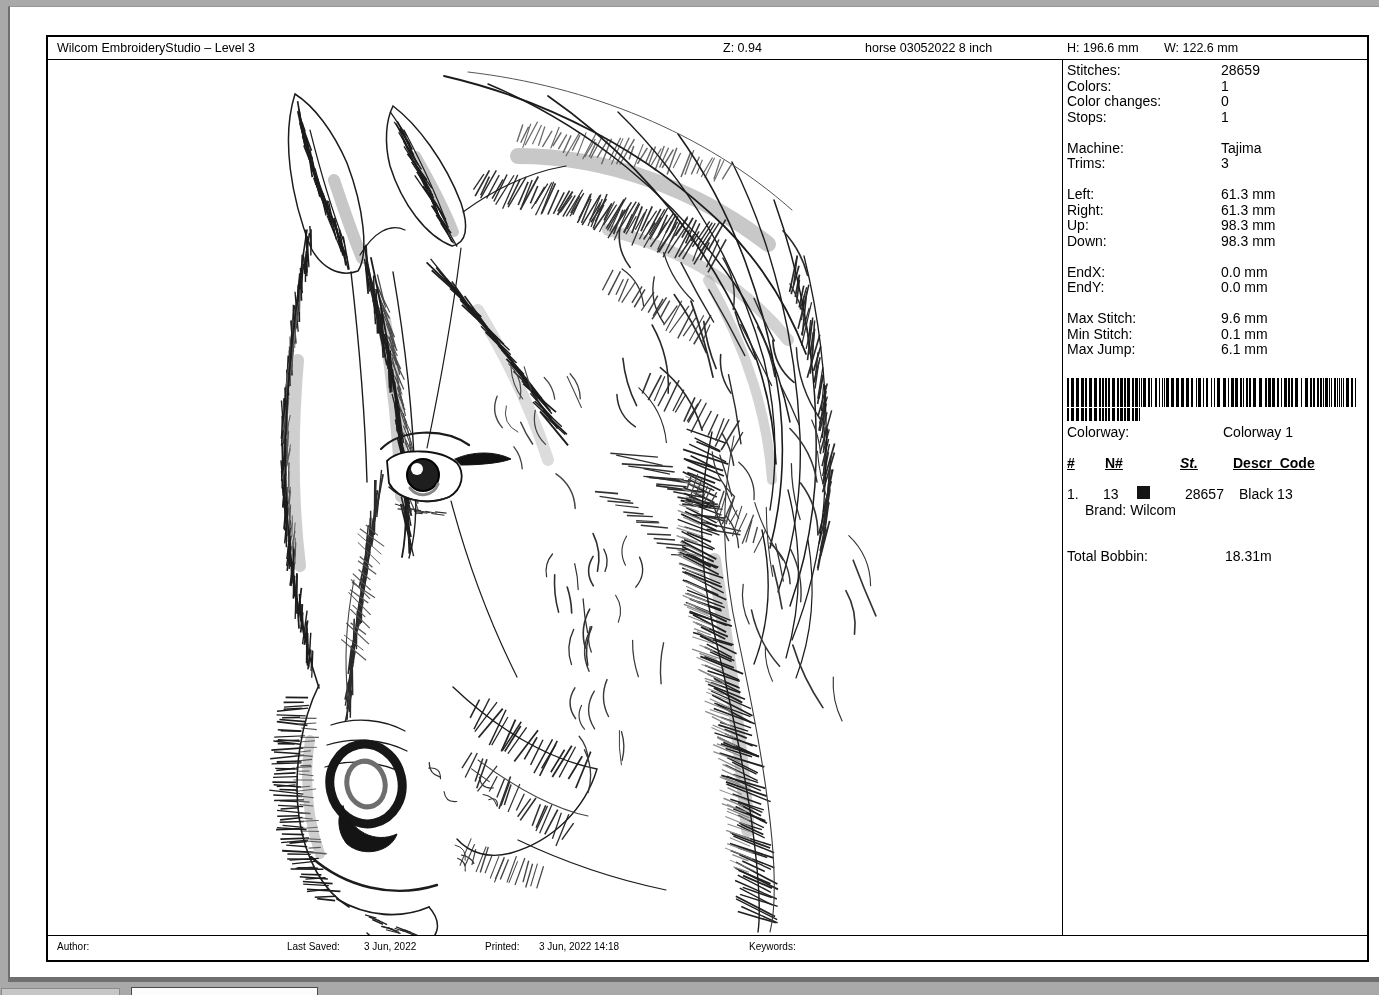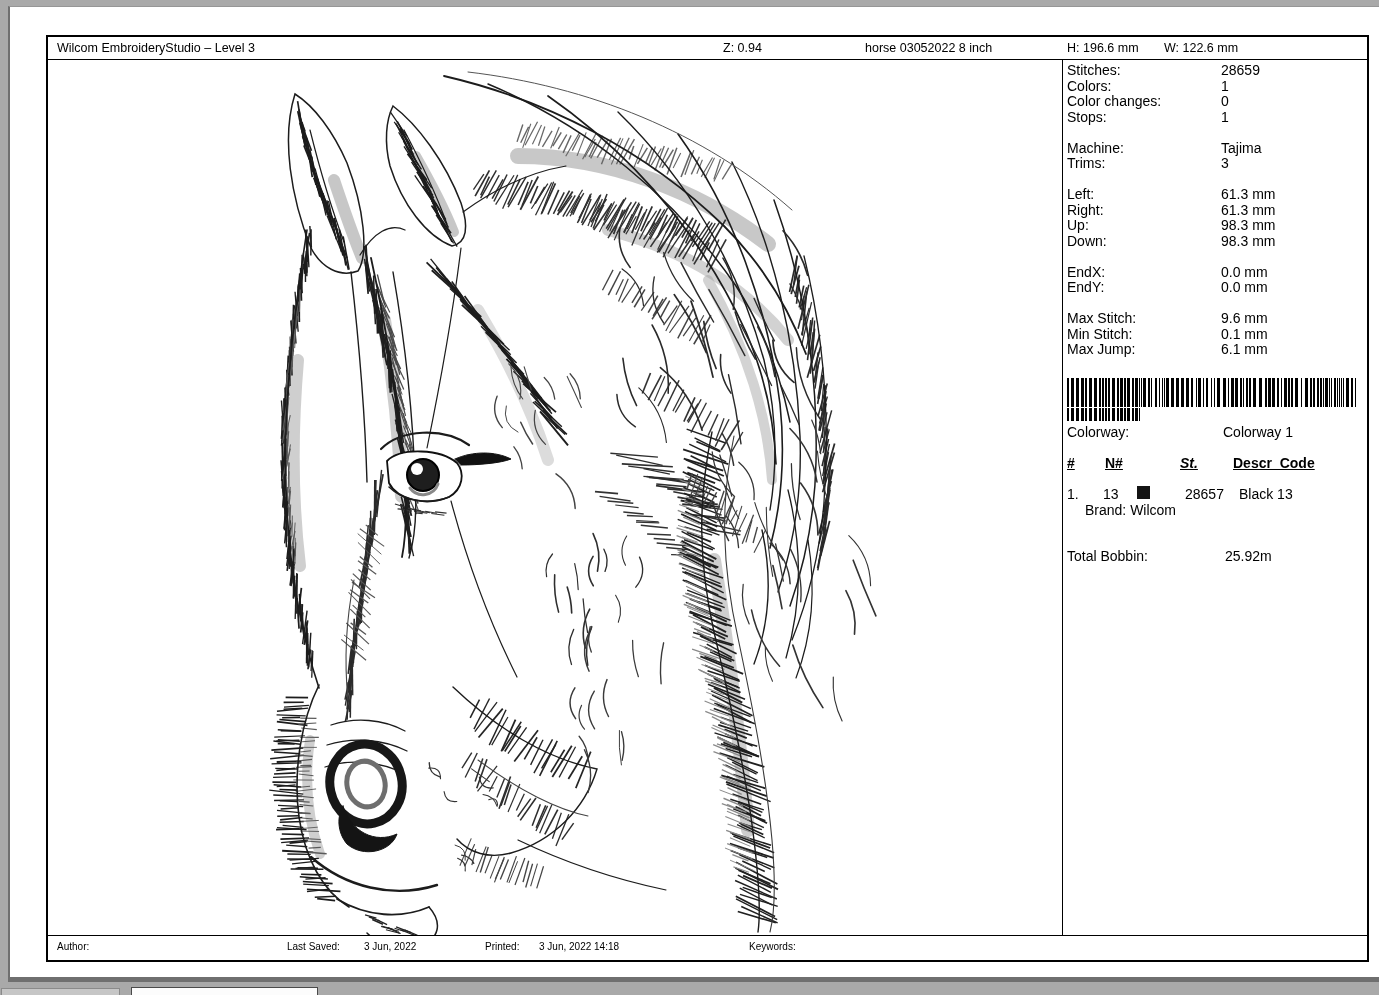--- a/index.html
+++ b/index.html
@@ -1537,21 +1537,21 @@
         <div class="tr-row">
           <span class="tr-num">1.</span>
           <span class="tr-needle">13</span>
           <span class="swatch" style="background: rgb(20, 20, 20);"></span>
           <span class="tr-st">28657</span>
           <span class="tr-descr">Black 13</span>
         </div>
         <div class="brand-row">Brand: Wilcom</div>
         <div class="total-row">
           <span>Total Bobbin:</span>
-          <span class="val">25.92m</span>
+          <span class="val">18.31m</span>
         </div>
       </div>
     </div>
 
     <div class="sheet-footer">
       <span class="ft-author">Author:</span>
       <span class="ft-saved-l">Last Saved:</span>
       <span class="ft-saved-v">3 Jun, 2022</span>
       <span class="ft-printed-l">Printed:</span>
       <span class="ft-printed-v">3 Jun, 2022 14:18</span>

